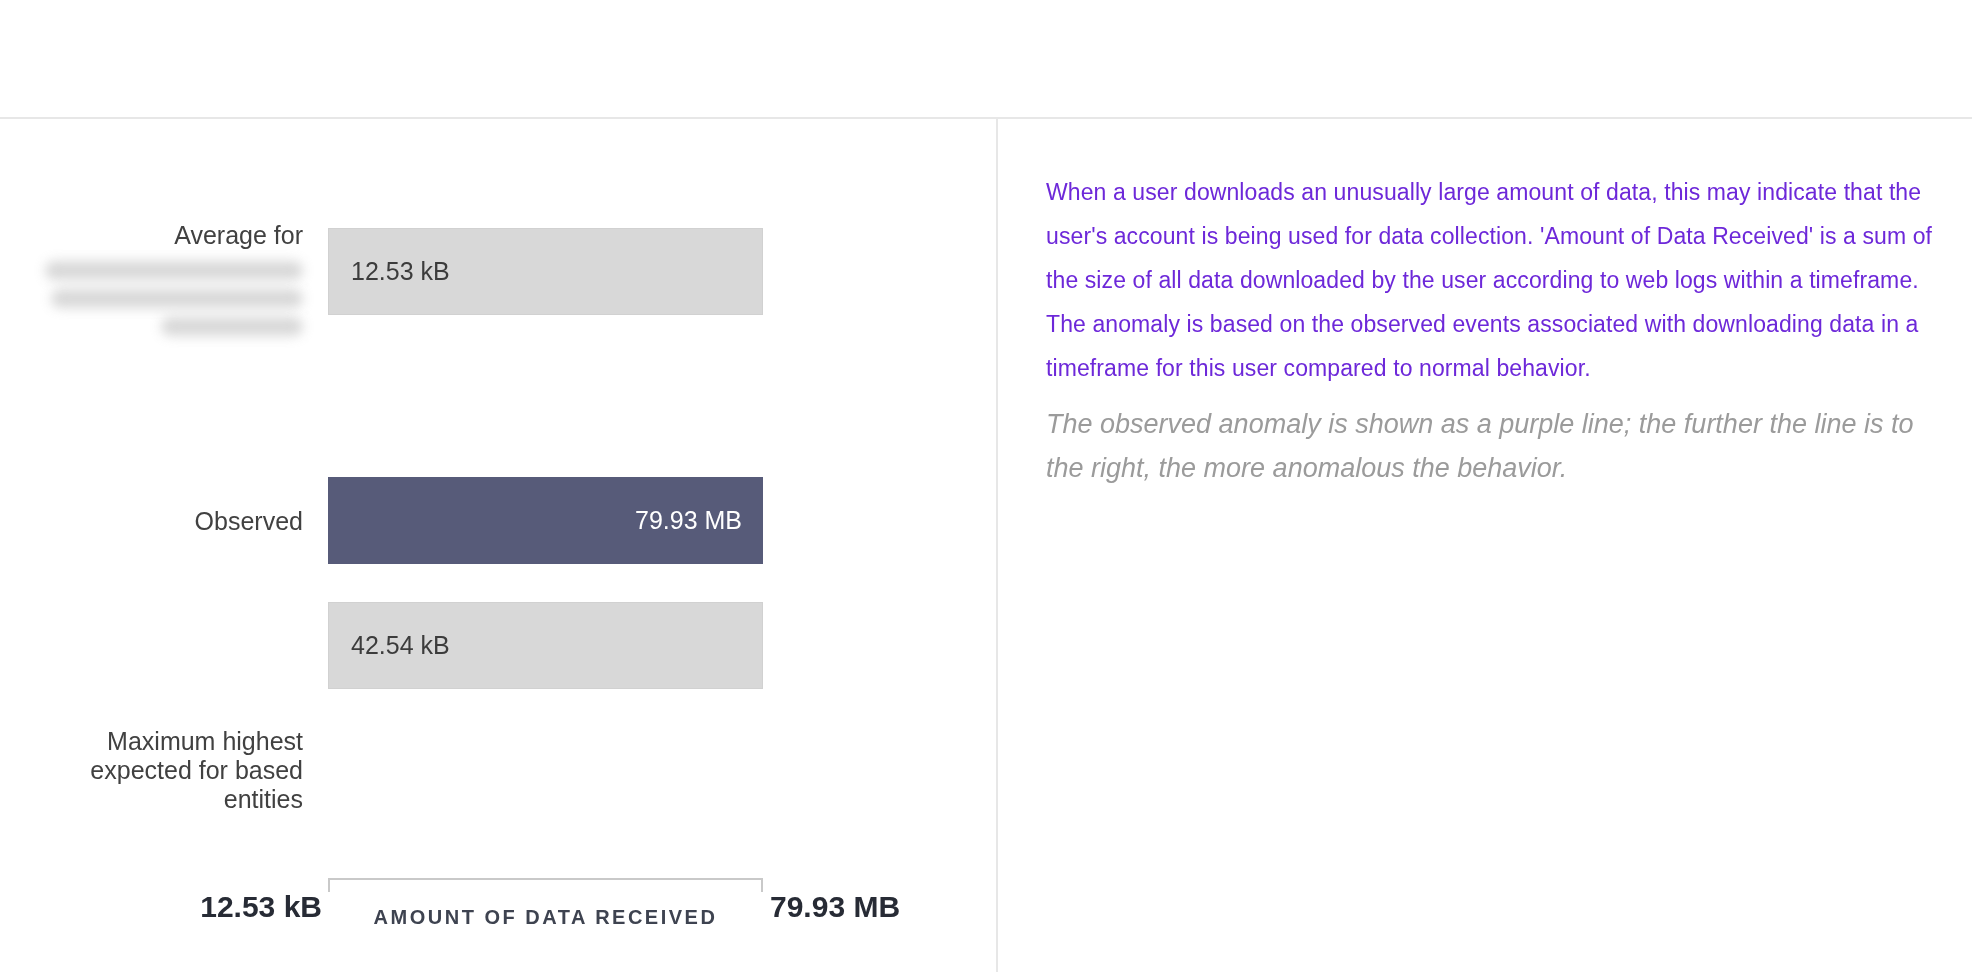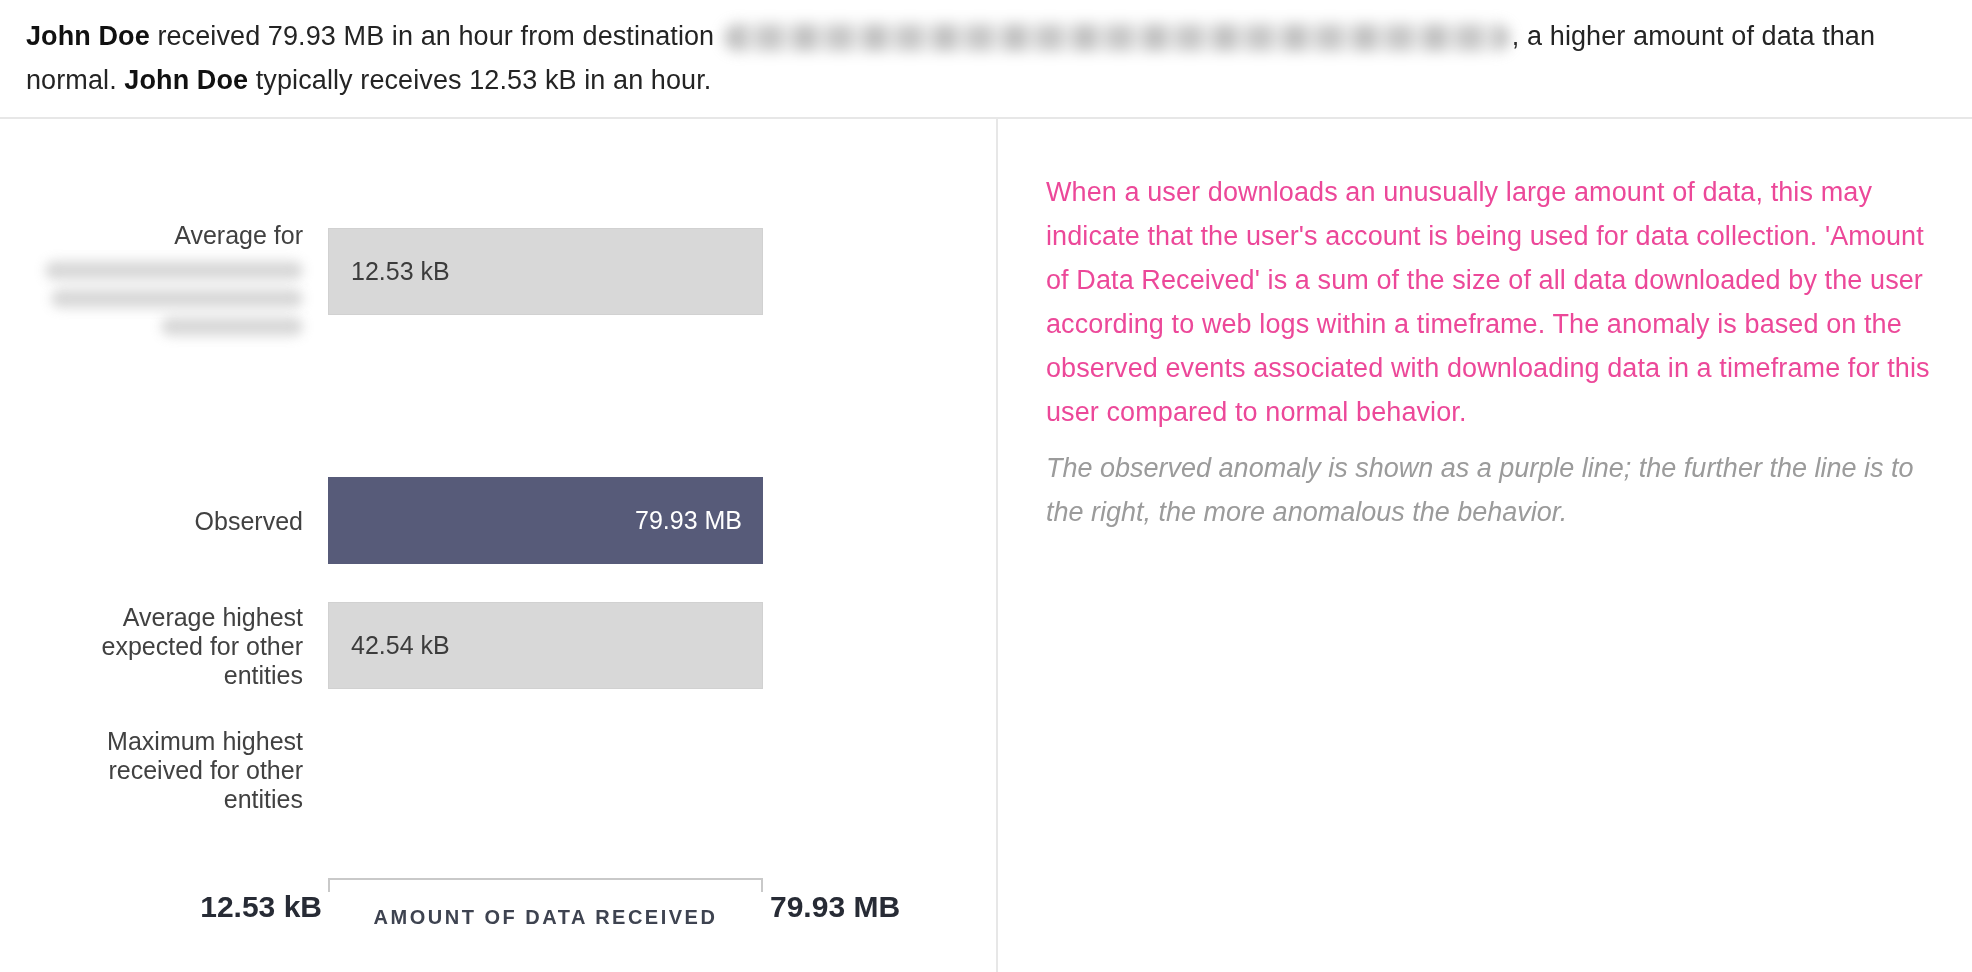--- a/index.html
+++ b/index.html
@@ -171,42 +171,38 @@
   }
 
   
   .description {
     position: absolute;
     left: 1046px;
     top: 170px;
     width: 906px;
   }
   .description-paragraph {
-    font-size: 27px;
+    font-size: 23px;
     line-height: 44px;
-    color: #ec4899;
+    color: #6d28d9;
     letter-spacing: 0.1px;
   }
   .description-note {
     margin-top: 12px;
     font-size: 27px;
     line-height: 44px;
     font-style: italic;
     color: #9b9b9b;
   }
 </style>
 </head>
 <body>
 
 <div class="page">
 
-  <div class="header-text">
-    <b>John Doe</b><span> received 79.93 MB in an hour from destination </span><span class="redaction-inline"></span><span>, a higher amount of data than</span><br>
-    <span>normal. </span><b>John Doe</b><span> typically receives 12.53 kB in an hour.</span>
-  </div>
 
   <div class="divider-h"></div>
   <div class="divider-v"></div>
 
   <div class="chart">
 
     <div class="chart-row" style="top:228px">
       <div class="row-label label-top">
         <span>Average for</span>
         <div class="redacted-lines">
@@ -222,31 +218,28 @@
 
 
     <div class="chart-row" style="top:477px">
       <div class="row-label label-center">Observed</div>
       <div class="bar observed">
         <span class="bar-value">79.93 MB</span>
       </div>
     </div>
 
     <div class="chart-row" style="top:602px">
-      <div class="row-label label-center">
-        <span class="narrow">Average highest expected for other entities</span>
-      </div>
       <div class="bar comparison">
         <span class="bar-value">42.54 kB</span>
       </div>
     </div>
 
     <div class="chart-row" style="top:726px">
       <div class="row-label label-center">
-        <span class="narrow">Maximum highest received for other entities</span>
+        <span class="narrow">Maximum highest expected for based entities</span>
       </div>
     </div>
 
     <div class="axis-bracket"></div>
     <div class="axis-min">12.53 kB</div>
     <div class="axis-max">79.93 MB</div>
     <div class="axis-title">AMOUNT OF DATA RECEIVED</div>
   </div>
 
   <div class="description">

